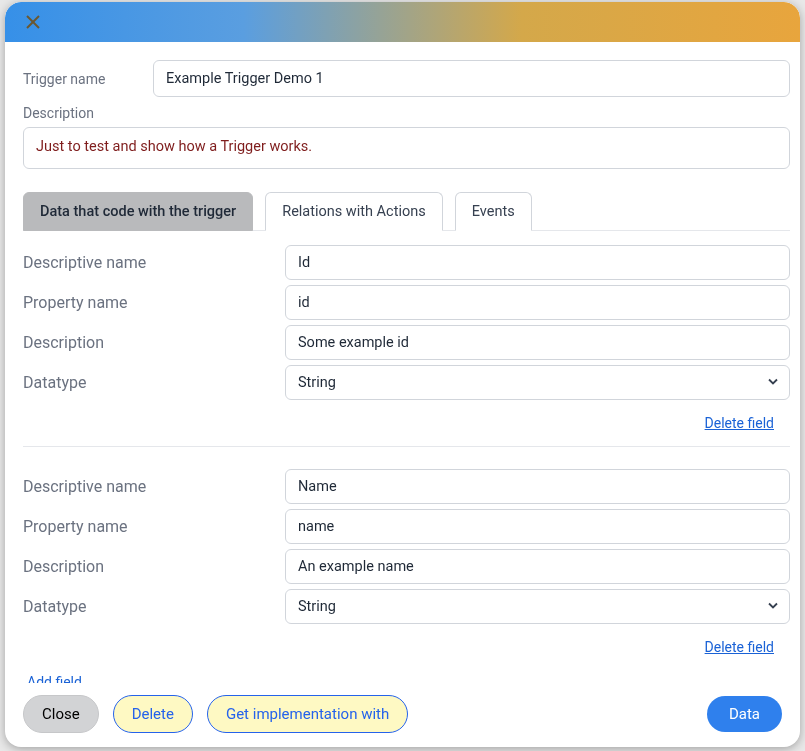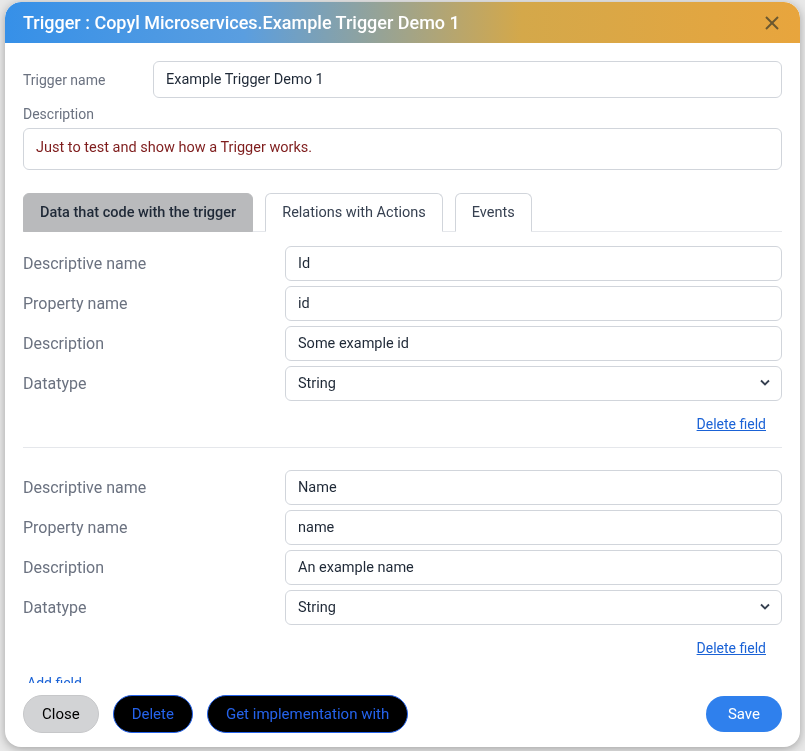--- a/index.html
+++ b/index.html
@@ -43,21 +43,21 @@
     .close-x {
       width: 20px;
       height: 20px;
       cursor: pointer;
       color: #6b5830;
       display: flex;
       align-items: center;
       justify-content: center;
     }
     .modal-body {
-      padding: 18px 18px 0 18px;
+      padding: 18px 10px 0 18px;
       flex: 1;
       overflow: auto;
     }
     .form-row {
       display: flex;
       align-items: center;
       margin-bottom: 8px;
     }
     .form-label {
       width: 130px;
@@ -196,37 +196,36 @@
       font-size: 15px;
       cursor: pointer;
       border: none;
     }
     .btn-close {
       background: #d2d3d5;
       color: #000000;
       border: 1px solid #c6c7c9;
     }
     .btn-outline {
-      background: #000000;
+      background: #fef9c3;
       border: 1px solid #2563eb;
       color: #2563eb;
     }
     .btn-primary {
       background: #2f80ed;
       color: #fff;
       margin-left: auto;
       padding: 9px 22px;
     }
   </style>
 </head>
 <body>
 
 <div class="modal">
   <div class="modal-header">
-    <div class="modal-title">Trigger : Copyl Microservices.Example Trigger Demo 1</div>
     <div class="close-x">
       <svg width="16" height="16" viewBox="0 0 16 16" fill="none" stroke="currentColor" stroke-width="2">
         <line x1="2" y1="2" x2="14" y2="14"></line>
         <line x1="14" y1="2" x2="2" y2="14"></line>
       </svg>
     </div>
   </div>
 
   <div class="modal-body">
 
@@ -309,15 +308,15 @@
     <div class="add-field-row">
       <span class="link">Add field</span>
     </div>
 
   </div>
 
   <div class="modal-footer">
     <button class="btn btn-close">Close</button>
     <button class="btn btn-outline">Delete</button>
     <button class="btn btn-outline">Get implementation with</button>
-    <button class="btn btn-primary">Save</button>
+    <button class="btn btn-primary">Data</button>
   </div>
 </div>
 
 </body></html>

